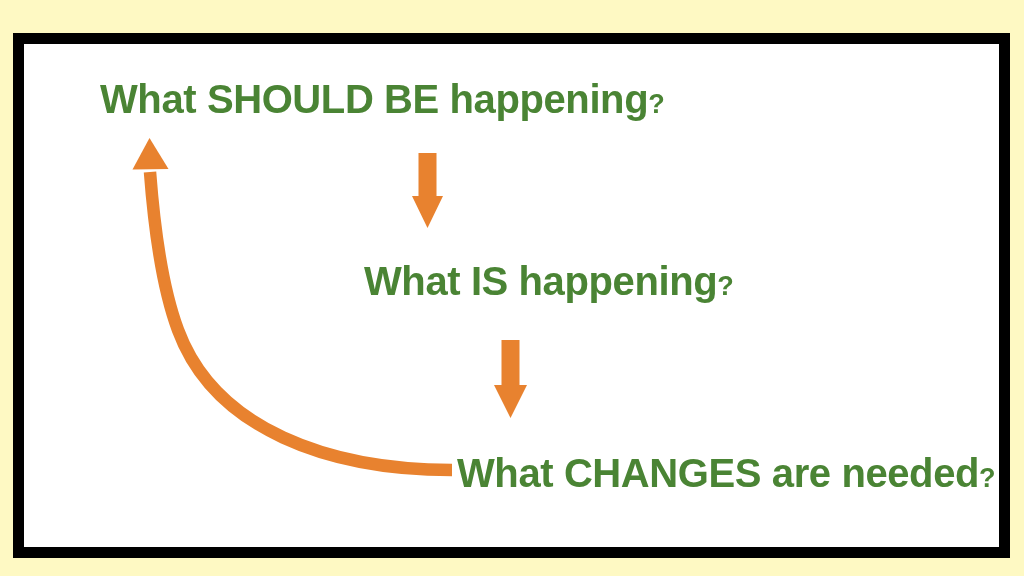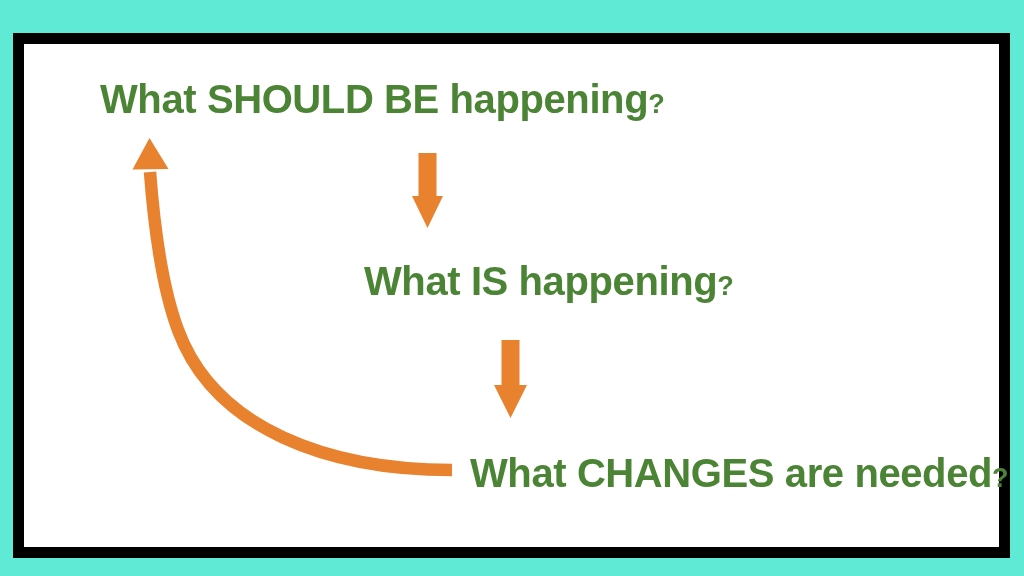--- a/index.html
+++ b/index.html
@@ -8,21 +8,21 @@
     padding: 0;
     background: #ffffff;
   }
   body {
     font-family: "Liberation Sans", sans-serif;
   }
   #canvas {
     position: relative;
     width: 1024px;
     height: 576px;
-    background: #5eead4;
+    background: #fef9c3;
     overflow: hidden;
   }
   
   #frame {
     position: absolute;
     left: 13px;
     top: 33px;
     width: 997px;
     height: 525px;
     border: 11px solid #000000;
@@ -69,21 +69,20 @@
     left: 100px;
     top: 79px;
   }
   #node-is {
     left: 364px;
     top: 261px;
   }
   #node-changes {
     left: 457px;
     top: 453px;
-    margin-left: 13px;
   }
 </style>
 </head>
 <body>
 
 <div id="canvas">
 
   <div id="frame">
     <div id="frame-inner"></div>
   </div>

